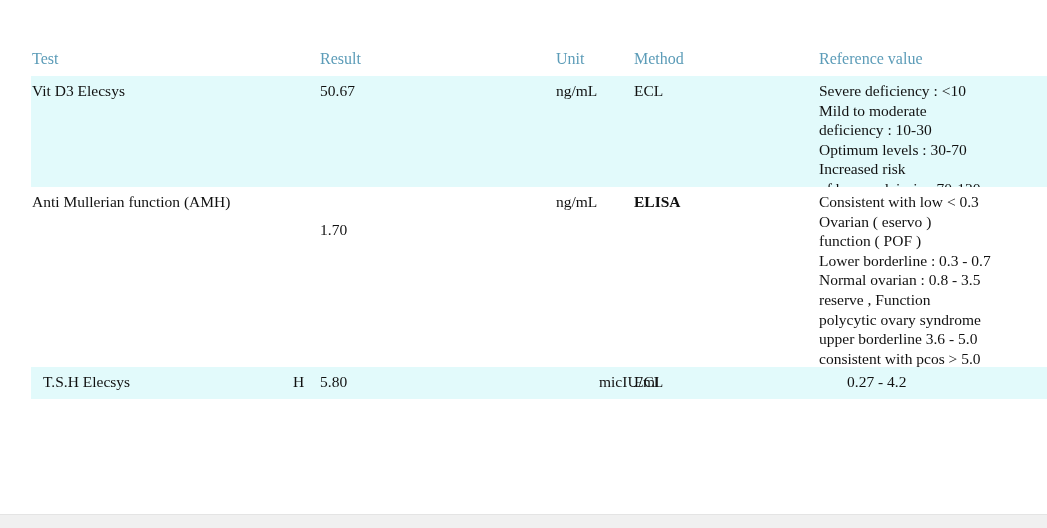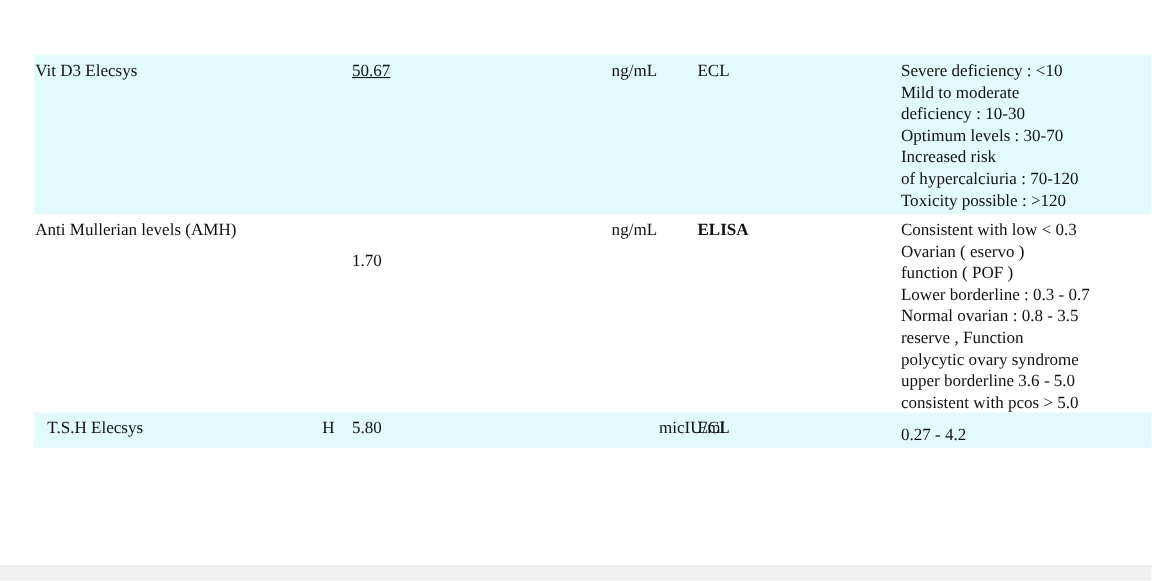--- a/index.html
+++ b/index.html
@@ -134,41 +134,49 @@
 </head>
 <body>
 
 <div class="page">
 
   <div class="report-header">
   </div>
 
   <div class="lab-table">
 
+    <div class="thead-row">
+      <div class="cell col-test">Test</div>
+      <div class="cell col-result">Result</div>
+      <div class="cell col-unit">Unit</div>
+      <div class="cell col-method">Method</div>
+      <div class="cell col-ref">Reference value</div>
+      <div class="hdr-rule"></div>
+    </div>
 
     <div class="tbody">
 
-      <div class="row striped" style="height:145px;">
+      <div class="row striped" style="height:111px;">
         <div class="band"></div>
         <div class="cell col-test" style="top:5px;">Vit D3 Elecsys</div>
-        <div class="cell col-result" style="top:5px;text-decoration:underline;">50.67</div>
+        <div class="cell col-result" style="top:5px;">50.67</div>
         <div class="cell col-unit" style="top:5px;">ng/mL</div>
         <div class="cell col-method" style="top:5px;">ECL</div>
         <div class="cell col-ref multiline" style="top:5px;">Severe deficiency : &lt;10
 Mild to moderate
  deficiency : 10-30
 Optimum levels : 30-70
 Increased risk
 of hypercalciuria : 70-120
 Toxicity possible : &gt;120</div>
       </div>
 
       <div class="row plain" style="height:180px;">
         <div class="band"></div>
-        <div class="cell col-test" style="top:5px;">Anti Mullerian levels (AMH)</div>
+        <div class="cell col-test" style="top:5px;">Anti Mullerian function (AMH)</div>
         <div class="cell col-result" style="top:5px;margin-top:28px;">1.70</div>
         <div class="cell col-unit" style="top:5px;">ng/mL</div>
         <div class="cell col-method" style="top:5px;font-weight:bold;">ELISA</div>
         <div class="cell col-ref multiline" style="top:5px;">Consistent with low &lt; 0.3
 Ovarian ( eservo )
 function ( POF )
 Lower borderline : 0.3 - 0.7
 Normal ovarian : 0.8 - 3.5
 reserve , Function
 polycytic ovary syndrome
@@ -176,21 +184,21 @@
 consistent with pcos &gt; 5.0</div>
       </div>
 
       <div class="row striped" style="height:32px;">
         <div class="band"></div>
         <div class="cell col-test abnormal-name" style="top:5px;">T.S.H Elecsys</div>
         <div class="cell col-flag flag-h" style="top:5px;">H</div>
         <div class="cell col-result abnormal-value" style="top:5px;">5.80</div>
         <div class="cell col-unit abnormal-unit" style="top:5px;">micIU/ml</div>
         <div class="cell col-method" style="top:5px;">ECL</div>
-        <div class="cell col-ref" style="top:11px;">0.27 - 4.2</div>
+        <div class="cell col-ref" style="top:5px;margin-left:28px;">0.27 - 4.2</div>
       </div>
 
     </div>
   </div>
 
   <div class="bottom-strip"></div>
 
 </div>
 
 </body></html>

